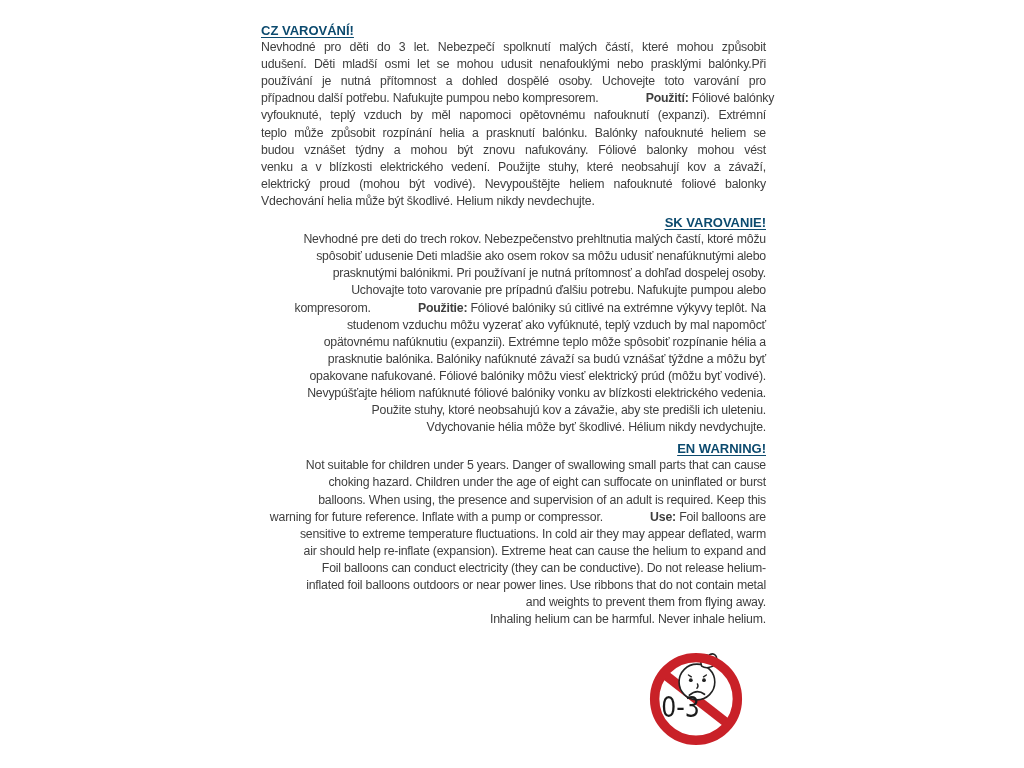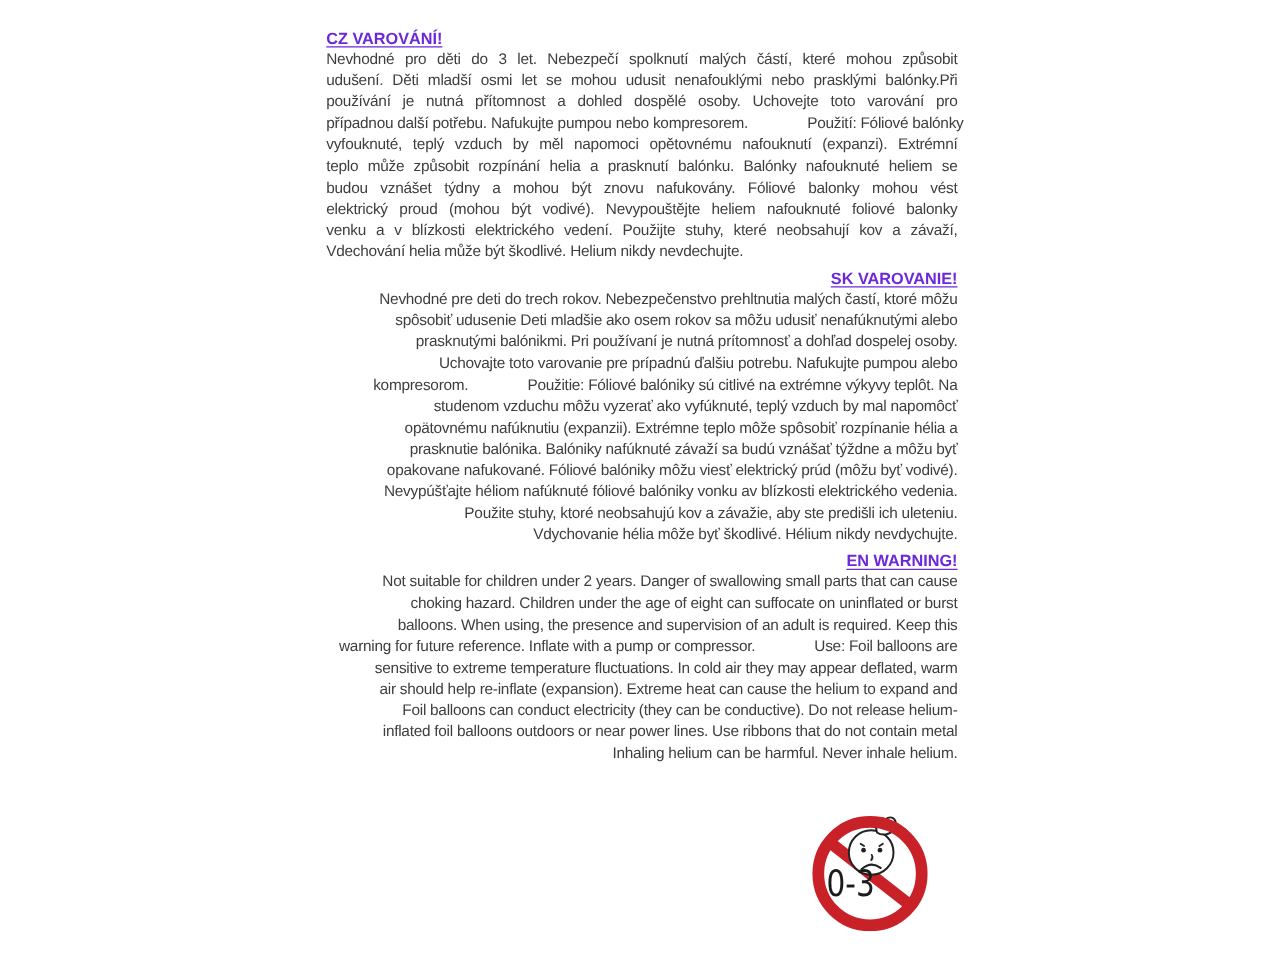--- a/index.html
+++ b/index.html
@@ -3,50 +3,50 @@
 <meta charset="utf-8">
 <style>
   html,body{margin:0;padding:0;background:#ffffff;}
   .page{
     position:relative;width:1024px;height:768px;background:#ffffff;overflow:hidden;
     font-family:"Liberation Sans","DejaVu Sans",sans-serif;color:#3e3e3e;
   }
   .doc{position:absolute;left:261px;top:22px;width:505px;}
   .sec + .sec{margin-top:4px;text-align:right;}
   .h{
-    font-size:13px;font-weight:bold;line-height:17.1px;color:#6d28d9;
+    font-size:13px;font-weight:bold;line-height:17.1px;color:#0c4a6e;
     text-decoration:underline;text-underline-offset:2px;
   }
   .line{
     font-size:12.3px;line-height:17.1px;letter-spacing:-0.2px;
     white-space:nowrap;
   }
   .just{text-align:justify;text-align-last:justify;}
-  .b{font-weight:normal;padding-left:44px;}
+  .b{font-weight:bold;padding-left:44px;}
   .sign{position:absolute;left:649px;top:651px;width:94px;height:94px;}
   .sign svg{display:block;width:94px;height:94px;}
 </style>
 </head>
 <body>
 
 <div class="page">
 
   <div class="doc">
 
     <section class="sec">
       <div class="h">CZ VAROVÁNÍ!</div>
       <div class="line just">Nevhodné pro děti do 3 let. Nebezpečí spolknutí malých částí, které mohou způsobit</div>
       <div class="line just">udušení. Děti mladší osmi let se mohou udusit nenafouklými nebo prasklými balónky.Při</div>
       <div class="line just">používání je nutná přítomnost a dohled dospělé osoby. Uchovejte toto varování pro</div>
       <div class="line just"><span>případnou další potřebu. Nafukujte pumpou nebo kompresorem. </span><span class="b">Použití:</span><span> Fóliové balónky</span></div>
       <div class="line just">vyfouknuté, teplý vzduch by měl napomoci opětovnému nafouknutí (expanzi). Extrémní</div>
       <div class="line just">teplo může způsobit rozpínání helia a prasknutí balónku. Balónky nafouknuté heliem se</div>
       <div class="line just">budou vznášet týdny a mohou být znovu nafukovány. Fóliové balonky mohou vést</div>
+      <div class="line just">venku a v blízkosti elektrického vedení. Použijte stuhy, které neobsahují kov a závaží,</div>
       <div class="line just">elektrický proud (mohou být vodivé). Nevypouštějte heliem nafouknuté foliové balonky</div>
-      <div class="line just">venku a v blízkosti elektrického vedení. Použijte stuhy, které neobsahují kov a závaží,</div>
       <div class="line">Vdechování helia může být škodlivé. Helium nikdy nevdechujte.</div>
     </section>
 
     <section class="sec">
       <div class="h">SK VAROVANIE!</div>
       <div class="line">Nevhodné pre deti do trech rokov. Nebezpečenstvo prehltnutia malých častí, ktoré môžu</div>
       <div class="line">spôsobiť udusenie Deti mladšie ako osem rokov sa môžu udusiť nenafúknutými alebo</div>
       <div class="line">prasknutými balónikmi. Pri používaní je nutná prítomnosť a dohľad dospelej osoby.</div>
       <div class="line">Uchovajte toto varovanie pre prípadnú ďalšiu potrebu. Nafukujte pumpou alebo</div>
       <div class="line"><span>kompresorom. </span><span class="b">Použitie:</span><span> Fóliové balóniky sú citlivé na extrémne výkyvy teplôt. Na</span></div>
@@ -54,28 +54,29 @@
       <div class="line">opätovnému nafúknutiu (expanzii). Extrémne teplo môže spôsobiť rozpínanie hélia a</div>
       <div class="line">prasknutie balónika. Balóniky nafúknuté závaží sa budú vznášať týždne a môžu byť</div>
       <div class="line">opakovane nafukované. Fóliové balóniky môžu viesť elektrický prúd (môžu byť vodivé).</div>
       <div class="line">Nevypúšťajte héliom nafúknuté fóliové balóniky vonku av blízkosti elektrického vedenia.</div>
       <div class="line">Použite stuhy, ktoré neobsahujú kov a závažie, aby ste predišli ich uleteniu.</div>
       <div class="line">Vdychovanie hélia môže byť škodlivé. Hélium nikdy nevdychujte.</div>
     </section>
 
     <section class="sec">
       <div class="h">EN WARNING!</div>
-      <div class="line">Not suitable for children under 2 years. Danger of swallowing small parts that can cause</div>
+      <div class="line">Not suitable for children under 5 years. Danger of swallowing small parts that can cause</div>
       <div class="line">choking hazard. Children under the age of eight can suffocate on uninflated or burst</div>
       <div class="line">balloons. When using, the presence and supervision of an adult is required. Keep this</div>
       <div class="line"><span>warning for future reference. Inflate with a pump or compressor. </span><span class="b">Use:</span><span> Foil balloons are</span></div>
       <div class="line">sensitive to extreme temperature fluctuations. In cold air they may appear deflated, warm</div>
       <div class="line">air should help re-inflate (expansion). Extreme heat can cause the helium to expand and</div>
       <div class="line">Foil balloons can conduct electricity (they can be conductive). Do not release helium-</div>
       <div class="line">inflated foil balloons outdoors or near power lines. Use ribbons that do not contain metal</div>
+      <div class="line">and weights to prevent them from flying away.</div>
       <div class="line">Inhaling helium can be harmful. Never inhale helium.</div>
     </section>
 
   </div>
 
   <div class="sign">
     <svg viewBox="0 0 100 100" xmlns="http://www.w3.org/2000/svg">
 
       <line x1="15.3" y1="23.9" x2="84.7" y2="78.1" stroke="#c92128" stroke-width="10"></line>
 

